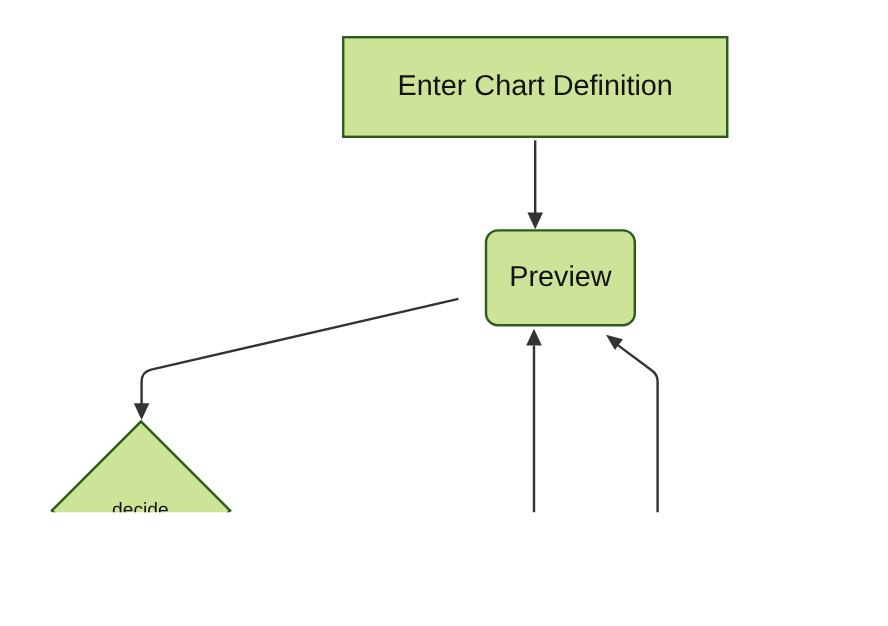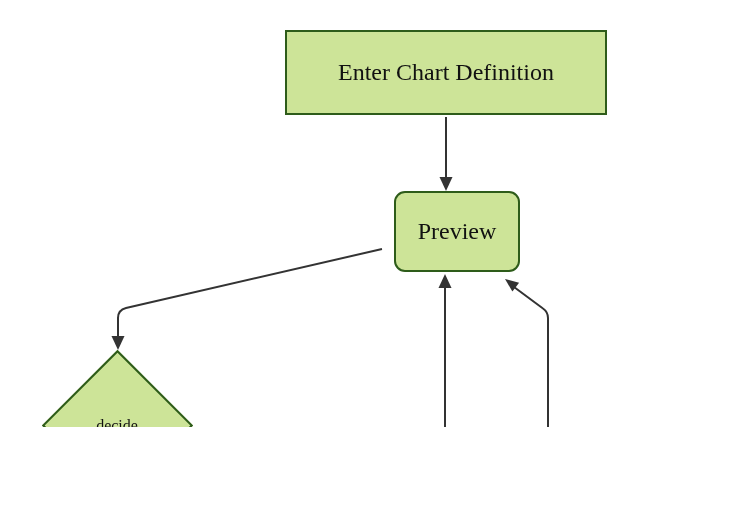--- a/index.html
+++ b/index.html
@@ -10,21 +10,21 @@
     --text-color: #111111;
   }
   * { margin: 0; padding: 0; box-sizing: border-box; }
   html, body { background: var(--bg); }
   .canvas {
     position: relative;
     width: 740px;
     height: 427px;
     overflow: hidden;
     background: var(--bg);
-    font-family: Liberation Serif, serif;
+    font-family: Liberation Sans, sans-serif;
     color: var(--text-color);
   }
   .edges-layer {
     position: absolute;
     left: 0; top: 0;
     width: 740px; height: 522px;
   }
   .edge {
     fill: none;
     stroke: var(--edge-color);
@@ -44,21 +44,21 @@
     font-size: 24px;
     line-height: 1.2;
     white-space: nowrap;
     text-align: center;
   }
   .node-rect {
     left: 285px; top: 30px;
     width: 322px; height: 85px;
   }
   .node-round {
-    left: 394px; top: 191px;
+    left: 404px; top: 191px;
     width: 126px; height: 81px;
     border-radius: 11px;
   }
   .diamond-shape {
     position: absolute;
     left: 64px; top: 372px;
     width: 107px; height: 107px;
     background: var(--node-fill);
     border: 2px solid var(--node-border);
     transform: rotate(45deg);

